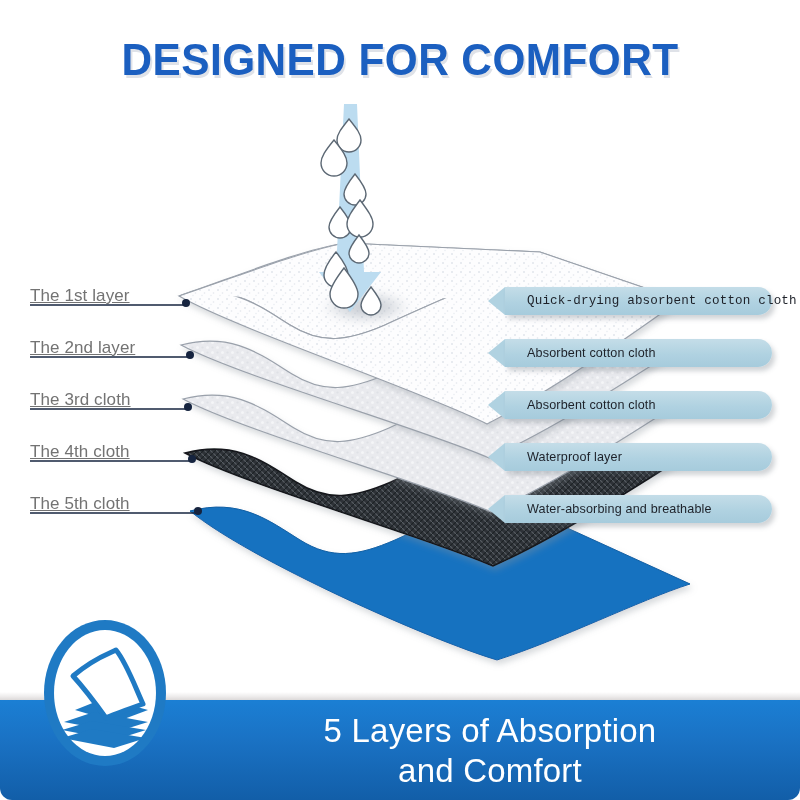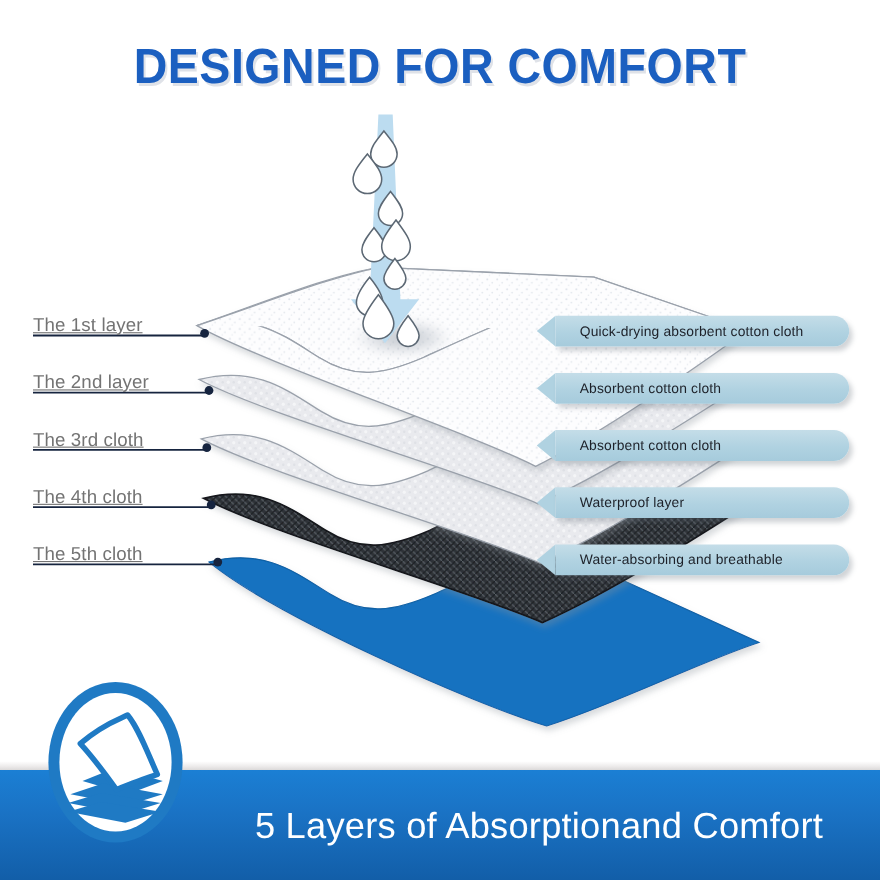--- a/index.html
+++ b/index.html
@@ -7,20 +7,21 @@
     padding: 0;
     background: #ffffff;
   }
   #page {
     position: relative;
     width: 800px;
     height: 800px;
     overflow: hidden;
     background: #ffffff;
     font-family: "Liberation Sans", sans-serif;
+    border-radius: 12px;
     -webkit-font-smoothing: antialiased;
   }
 
   
   #headline {
     position: absolute;
     left: 0;
     top: 34px;
     width: 800px;
     text-align: center;
@@ -92,20 +93,21 @@
     height: 8px;
     background: linear-gradient(180deg,#ffffff 0%, #eceaea 60%, #dcd9d9 100%);
   }
   #banner-text {
     position: absolute;
     left: 180px;
     top: 702px;
     width: 620px;
     height: 98px;
     display: flex;
+    flex-direction: column;
     align-items: center;
     justify-content: center;
     color: #ffffff;
     font-family: "Liberation Sans", sans-serif;
     font-size: 33px;
     line-height: 40px;
     letter-spacing: 0.2px;
     text-align: center;
   }
   #badge {
@@ -263,21 +265,21 @@
       </g>
     </svg>
   </div>
 
   <div class="lead-label" style="left:30px; top:286px;">The 1st layer</div>
   <div class="lead-label" style="left:30px; top:338px;">The 2nd layer</div>
   <div class="lead-label" style="left:30px; top:390px;">The 3rd cloth</div>
   <div class="lead-label" style="left:30px; top:442px;">The 4th cloth</div>
   <div class="lead-label" style="left:30px; top:494px;">The 5th cloth</div>
 
-  <div class="pill" style="left:505px; top:287px; width:267px;">Quick-drying absorbent cotton cloth</div>
+  <div class="pill" style="left:505px; top:287px; width:267px;font-family:Liberation Mono, monospace;">Quick-drying absorbent cotton cloth</div>
   <div class="pill" style="left:505px; top:339px; width:267px;">Absorbent cotton cloth</div>
   <div class="pill" style="left:505px; top:391px; width:267px;">Absorbent cotton cloth</div>
   <div class="pill" style="left:505px; top:443px; width:267px;">Waterproof layer</div>
   <div class="pill" style="left:505px; top:495px; width:267px;">Water-absorbing and breathable</div>
 
   <div id="banner-sep"></div>
   <div id="banner"></div>
 
   <div id="badge">
     <svg width="126" height="150" viewBox="0 0 126 150" xmlns="http://www.w3.org/2000/svg">

